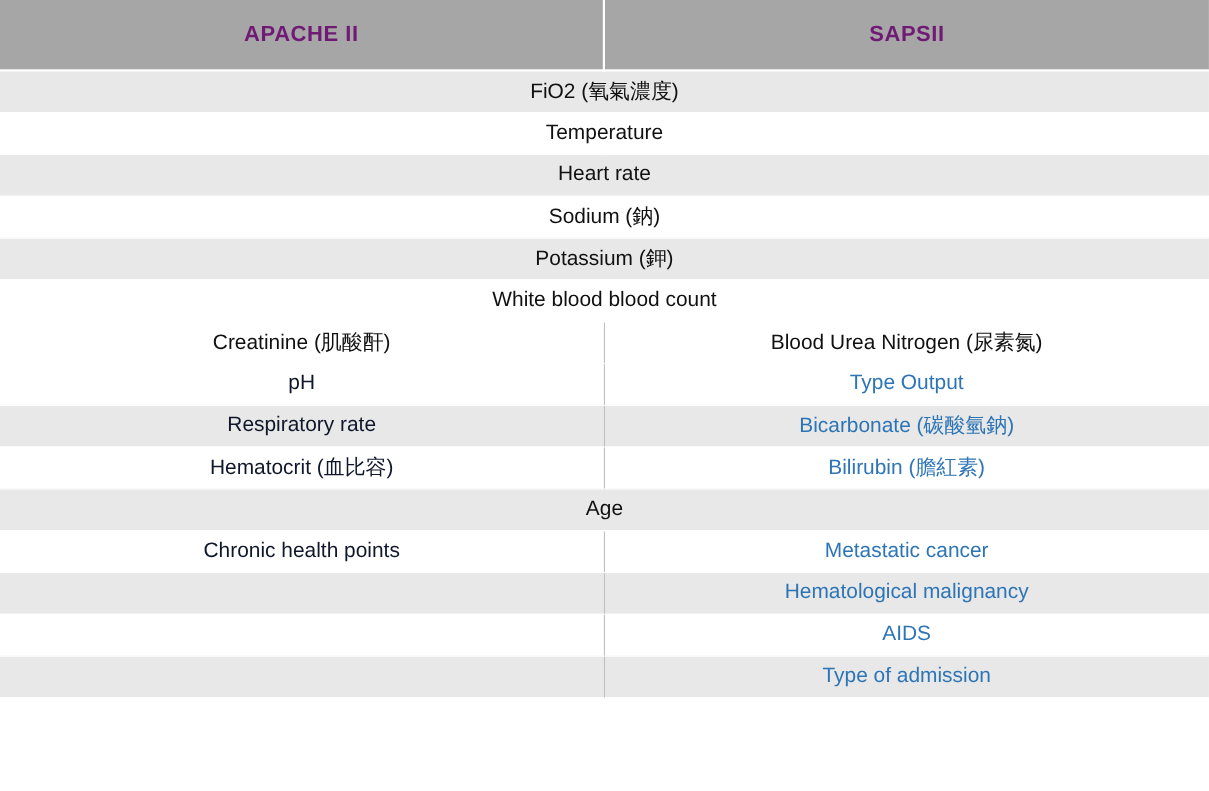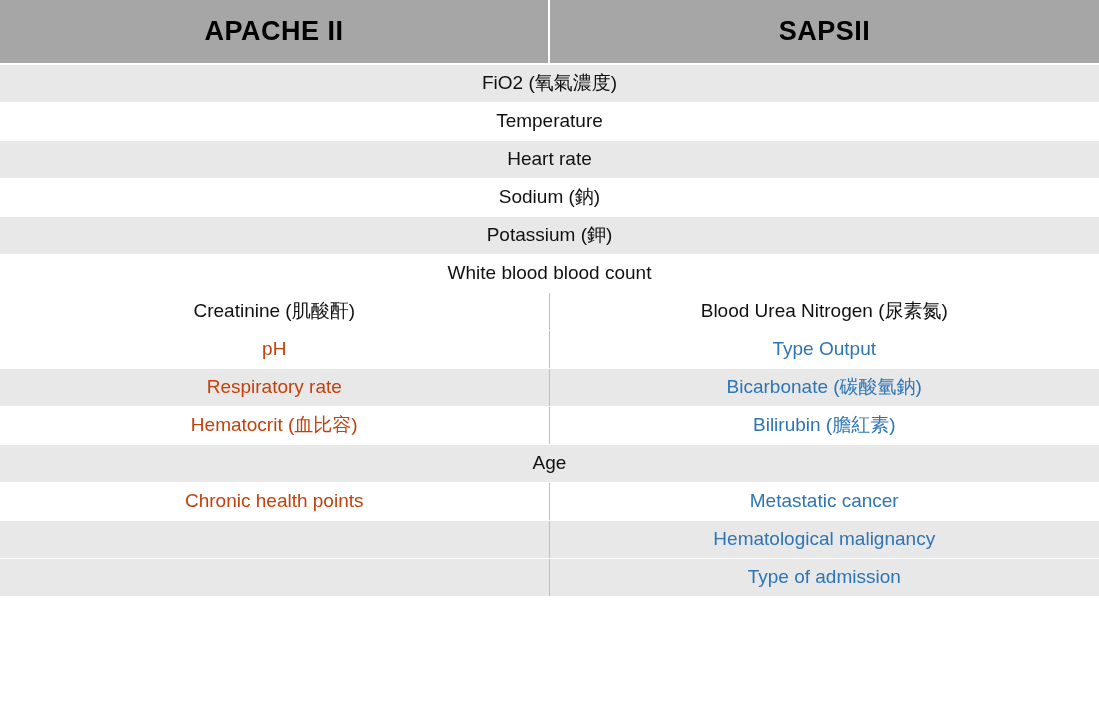--- a/index.html
+++ b/index.html
@@ -16,22 +16,22 @@
   table.comparison {
     width: 1099px;
     border-collapse: collapse;
     table-layout: fixed;
   }
   table.comparison col.left  { width: 549px; }
   table.comparison col.right { width: 550px; }
 
   thead th {
     background: #a6a6a6;
-    color: #000000;
-    font-size: 27px;
+    color: #701a75;
+    font-size: 20px;
     font-weight: bold;
     letter-spacing: 0.5px;
     height: 63px;
     text-align: center;
     vertical-align: middle;
     border-right: 2px solid #ffffff;
     border-bottom: 2px solid #ffffff;
     padding: 0;
   }
   thead th.last { border-right: none; margin-left: 20px; }
@@ -43,21 +43,21 @@
     vertical-align: middle;
     color: #111111;
     padding: 0 6px;
     border-bottom: 1px solid #ffffff;
     box-sizing: border-box;
   }
   tr.shade td { background: #e8e8e8; }
   tr.plain td { background: #ffffff; }
 
   td.divider { border-right: 1px solid #bfbfbf; }
-  td.red  { color: #c2410c; }
+  td.red  { color: #0f172a; }
   td.blue { color: #2e75b6; }
   td.empty { font-size: 0; }
 </style>
 </head>
 <body>
 
 <table class="comparison">
   <colgroup>
     <col class="left">
     <col class="right">
@@ -107,18 +107,22 @@
         <td colspan="2">Age</td>
       </tr>
       <tr class="plain">
         <td class="divider red">Chronic health points</td>
         <td class="blue">Metastatic cancer</td>
       </tr>
       <tr class="shade">
         <td class="divider red empty"></td>
         <td class="blue">Hematological malignancy</td>
       </tr>
+      <tr class="plain">
+        <td class="divider red empty"></td>
+        <td class="blue">AIDS</td>
+      </tr>
       <tr class="shade">
         <td class="divider red empty"></td>
         <td class="blue">Type of admission</td>
       </tr>
     </tbody>
 </table>
 
 </body></html>

